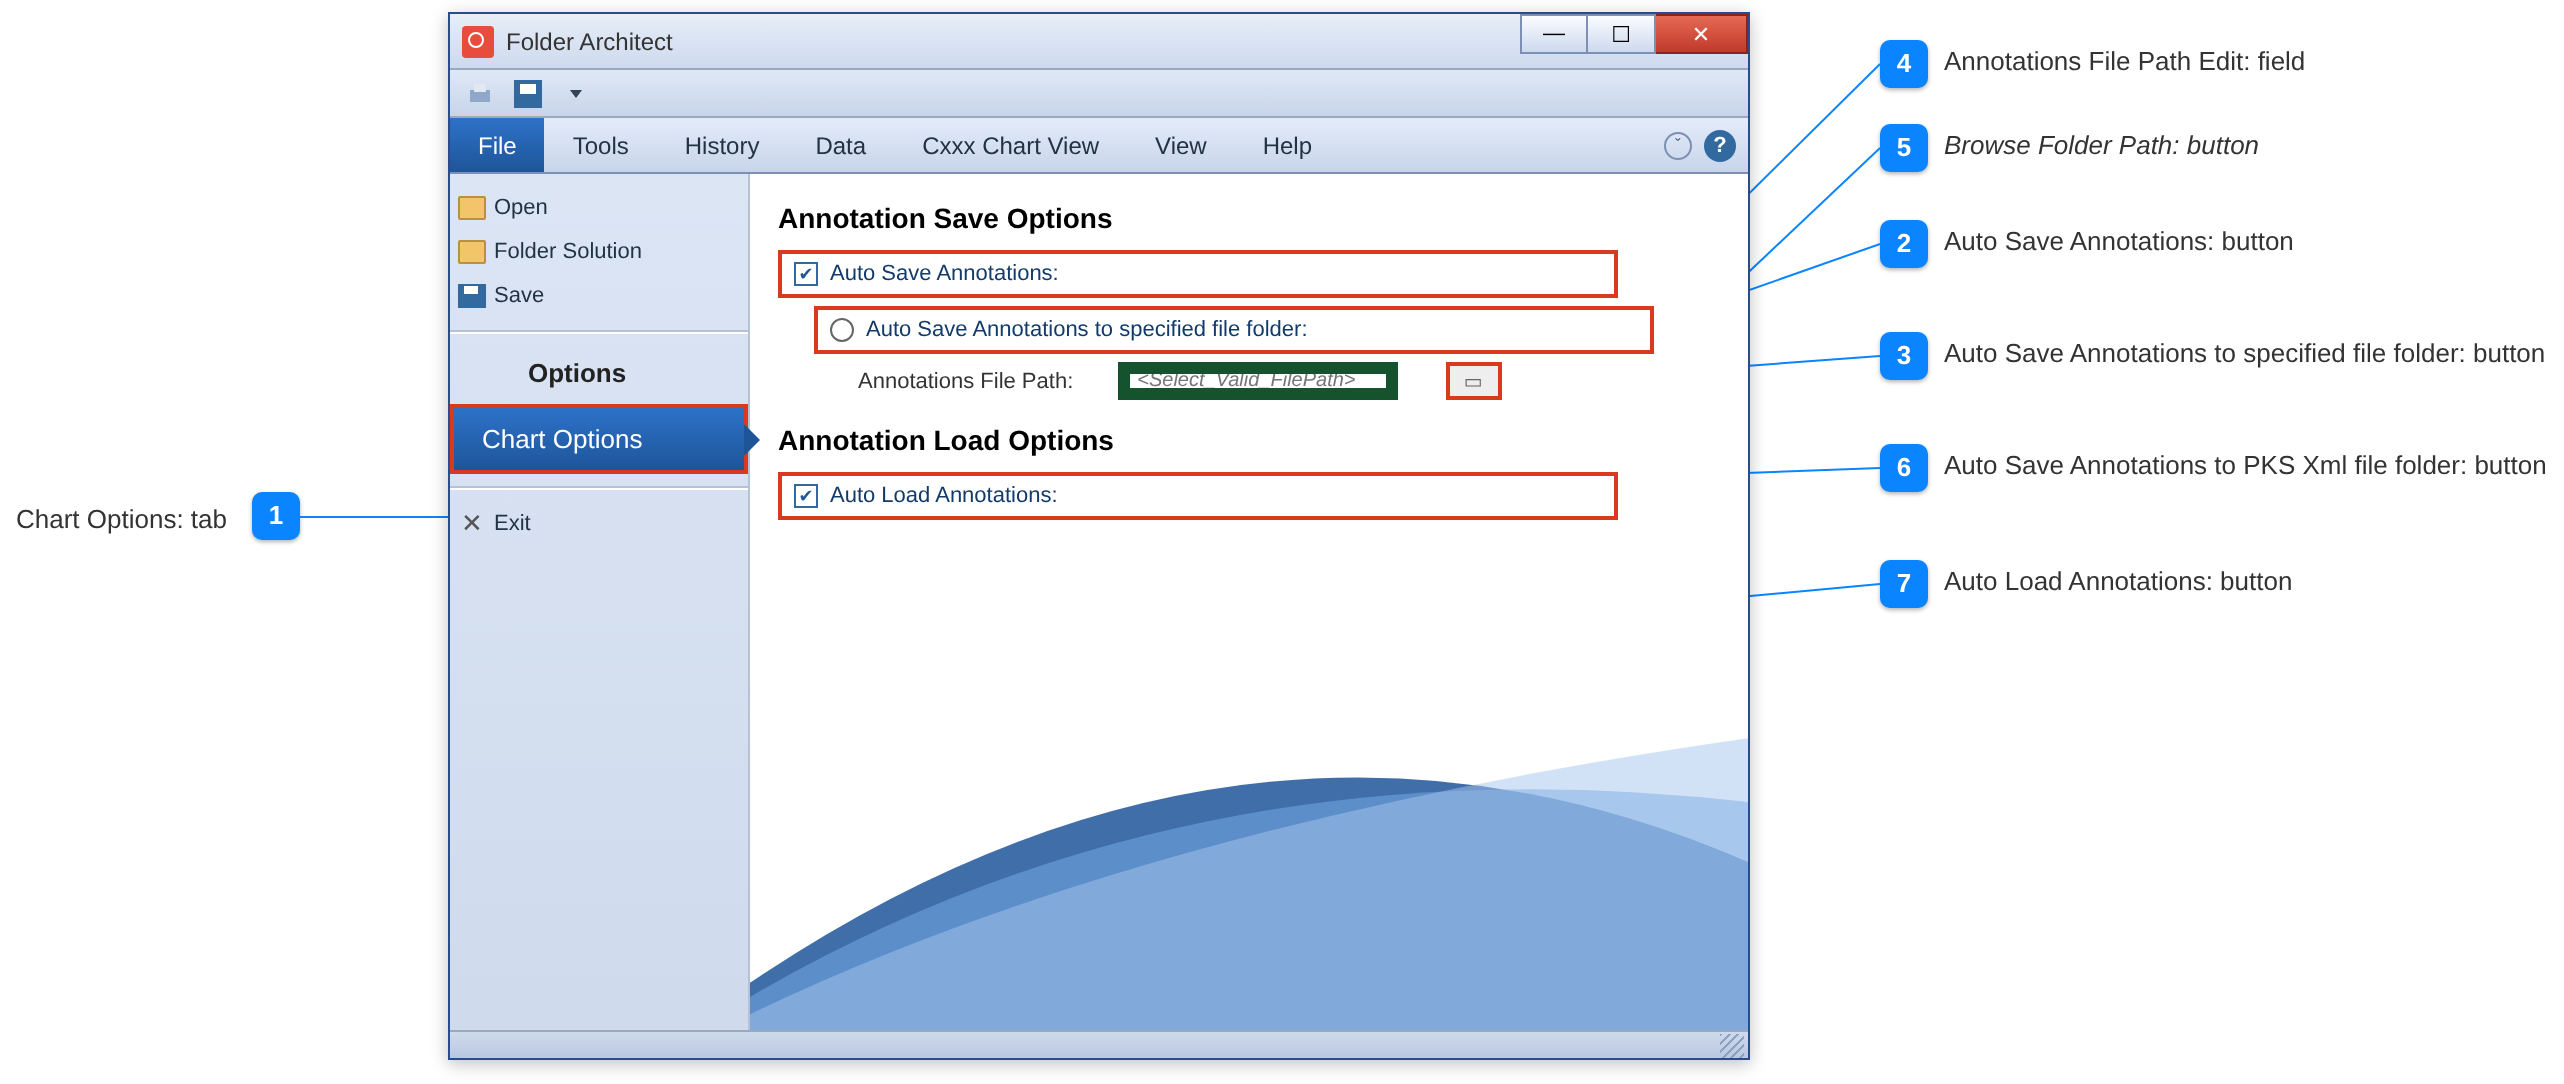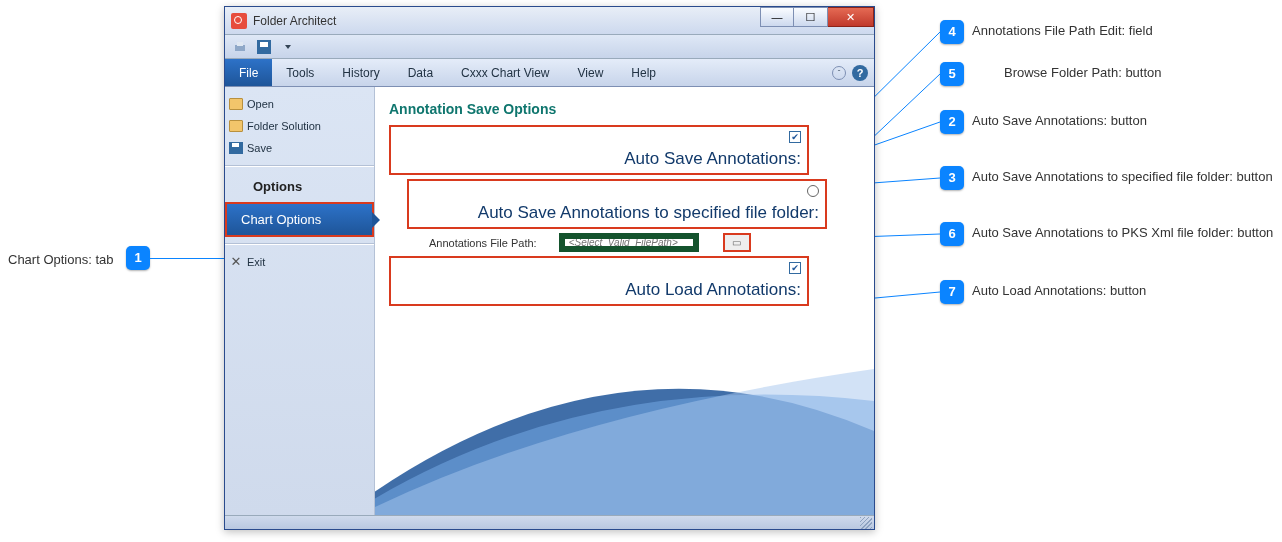--- a/index.html
+++ b/index.html
@@ -40,27 +40,27 @@
 .content { display: flex; height: calc(100% - 28px - 24px - 28px - 14px); }
 .sidebar { width: 150px; background: linear-gradient(#dbe5f4,#cfdaec); border-right: 1px solid #b4c1d6; padding-top: 6px; }
 .side-item { padding: 5px 10px 5px 22px; font-size: 11px; color: #234; position: relative; }
 .side-item .si-icon { position: absolute; left: 4px; top: 5px; width: 14px; height: 12px; }
 .si-new { background: radial-gradient(circle at 50% 40%, #ffd34d 0%, #f0a830 100%); border-radius: 2px; }
 .si-open, .si-close { background: #f2c56b; border: 1px solid #b8903e; border-radius: 1px; }
 .si-save { background: #326aa0; }
 .si-save::after { content: ""; position: absolute; left: 3px; top: 1px; width: 7px; height: 4px; background: #fff; }
 .si-exit { font-size: 13px; color: #555; text-align: center; line-height: 12px; }
 .side-sep { border-top: 1px solid #b4c1d6; border-bottom: 1px solid #fff; margin: 6px 0; }
-.side-heading { padding: 6px 28px; font-size: 13px; font-weight: 600; color: #222; }
+.side-heading { padding: 6px 14px; font-size: 13px; font-weight: 600; color: #222; margin-left: 25px; }
 .side-tab-active { background: linear-gradient(#2d72c8,#1e5599); color: #fff; padding: 8px 14px; font-size: 13px; position: relative; margin: 2px 0; border: 2px solid #d93a1e; }
 .side-tab-active::after { content: ""; position: absolute; right: -8px; top: 50%; margin-top: -8px; width: 0; height: 0; border-top: 8px solid transparent; border-bottom: 8px solid transparent; border-left: 8px solid #1e5599; }
 
 .panel { flex: 1; padding: 14px 14px; position: relative; overflow: hidden; }
-.section-title { font-size: 14px; font-weight: bold; color: #0f766e; margin-bottom: 8px; }
-.opt-box { border: 2px solid #d93a1e; padding: 4px 6px; margin-bottom: 4px; display: flex; align-items: flex-end; gap: 6px; font-size: 17px; color: #123a6b; flex-direction: column; }
+.section-title { font-size: 14px; font-weight: bold; color: #000000; margin-bottom: 8px; }
+.opt-box { border: 2px solid #d93a1e; padding: 4px 6px; margin-bottom: 4px; display: flex; align-items: center; gap: 6px; font-size: 11px; color: #123a6b; }
 .opt-box.indent1 { margin-left: 18px; }
 .opt-box.wide { width: 420px; }
 .cb { width: 12px; height: 12px; border: 1px solid #326aa0; background: #fff; display:inline-flex; align-items:center; justify-content:center; }
 .cb.checked::after { content: "✔"; font-size: 9px; color: #1e5599; }
 .rb { width: 12px; height: 12px; border: 1px solid #666; border-radius: 50%; background: #fff; display:inline-flex; align-items:center; justify-content:center; }
 .rb.checked::after { content: ""; width: 6px; height: 6px; background: #326aa0; border-radius: 50%; }
 .file-row { display: flex; align-items: center; gap: 22px; margin: 4px 0 4px 40px; }
 .file-label { font-size: 11px; color: #333; }
 .file-input { border: 6px solid #14532d; padding: 2px 4px; font-size: 10px; color: #888; width: 140px; height: 19px; font-style: italic; }
 .browse-btn { border: 2px solid #d93a1e; width: 28px; height: 19px; background: #eee; display:inline-flex; align-items:center; justify-content:center; font-size: 10px; color: #666; margin-left: 2px;}
@@ -77,21 +77,21 @@
 <body>
 
 <div class="callout-label" style="left:8px; top:252px;">Chart Options: tab</div>
 <div class="callout-bubble" style="left:126px; top:246px;">1</div>
 <div class="callout-line" style="left:150px; top:258px; width:74px;"></div>
 
 <div class="callout-bubble" style="left:940px; top:20px;">4</div>
 <div class="callout-label" style="left:972px; top:23px;">Annotations File Path Edit: field</div>
 
 <div class="callout-bubble" style="left:940px; top:62px;">5</div>
-<div class="callout-label" style="left:1004px; top:65px;">Browse Folder Path: button</div>
+<div class="callout-label" style="left:972px; top:65px;font-style:italic;">Browse Folder Path: button</div>
 
 <div class="callout-bubble" style="left:940px; top:110px;">2</div>
 <div class="callout-label" style="left:972px; top:113px;">Auto Save Annotations: button</div>
 
 <div class="callout-bubble" style="left:940px; top:166px;">3</div>
 <div class="callout-label" style="left:972px; top:169px;">Auto Save Annotations to specified file folder: button</div>
 
 <div class="callout-bubble" style="left:940px; top:222px;">6</div>
 <div class="callout-label" style="left:972px; top:225px;">Auto Save Annotations to PKS Xml file folder: button</div>
 
@@ -185,20 +185,21 @@
         <span>Auto Save Annotations to specified file folder:</span>
       </div>
 
       <div class="file-row">
         <span class="file-label">Annotations File Path:</span>
         <input class="file-input" placeholder="&lt;Select_Valid_FilePath&gt;" style="">
         <span class="browse-btn">▭</span>
       </div>
 
 
+      <div class="section-title" style="margin-top:12px;">Annotation Load Options</div>
 
       <div class="opt-box wide">
         <span class="cb checked"></span>
         <span>Auto Load Annotations:</span>
       </div>
 
       <svg class="swoosh" viewBox="0 0 600 300">
         <path d="M0,300 Q300,50 600,200 L600,300 Z" fill="#1e5599" opacity="0.85"></path>
         <path d="M0,300 Q260,110 600,160 L600,300 Z" fill="#6fa3e0" opacity="0.6"></path>
         <path d="M0,300 Q220,170 600,120 L600,300 Z" fill="#a6c6ee" opacity="0.5"></path>

